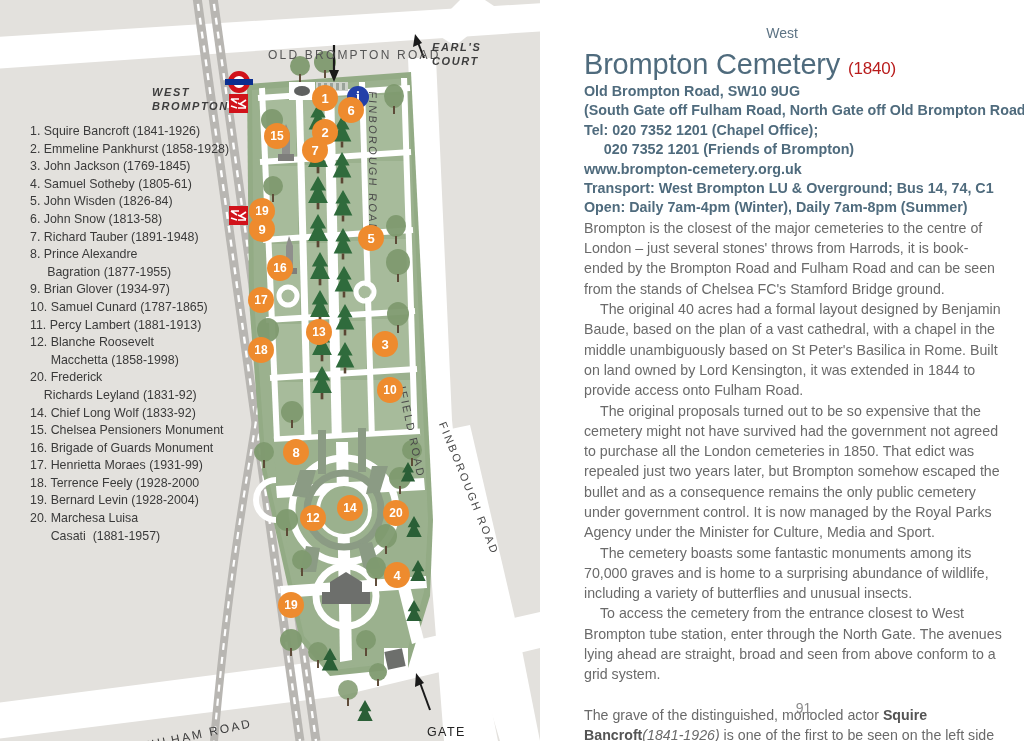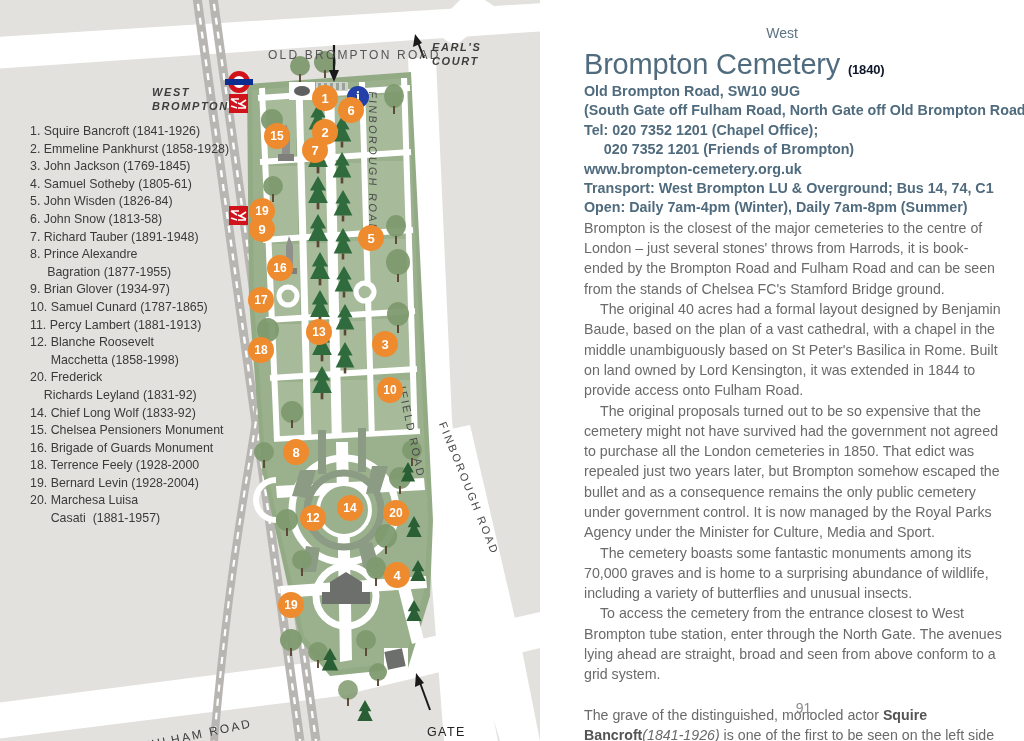--- a/index.html
+++ b/index.html
@@ -125,23 +125,22 @@
   }
   h1#title {
     margin: 0 0 1px 0;
     font-size: 29px;
     font-weight: normal;
     color: #4f6b7d;
     letter-spacing: -0.2px;
     font-family: "Liberation Sans", sans-serif;
   }
   h1#title .year {
-    font-size: 13px;
-    color: #0f172a;
-    font-weight: bold;
+    font-size: 17px;
+    color: #b91c1c;
   }
   .meta {
     font-size: 14.3px;
     line-height: 19.4px;
     color: #4f6b7d;
     font-weight: bold;
     font-family: "Liberation Sans", sans-serif;
     white-space: pre;
   }
   .body-p {
@@ -609,20 +608,21 @@
         <div class="gl-item">9. Brian Glover (1934-97)</div>
         <div class="gl-item">10. Samuel Cunard (1787-1865)</div>
         <div class="gl-item">11. Percy Lambert (1881-1913)</div>
         <div class="gl-item">12. Blanche Roosevelt</div>
         <div class="gl-item">      Macchetta (1858-1998)</div>
         <div class="gl-item">20. Frederick</div>
         <div class="gl-item">    Richards Leyland (1831-92)</div>
         <div class="gl-item">14. Chief Long Wolf (1833-92)</div>
         <div class="gl-item">15. Chelsea Pensioners Monument</div>
         <div class="gl-item">16. Brigade of Guards Monument</div>
+        <div class="gl-item">17. Henrietta Moraes (1931-99)</div>
         <div class="gl-item">18. Terrence Feely (1928-2000</div>
         <div class="gl-item">19. Bernard Levin (1928-2004)</div>
         <div class="gl-item">20. Marchesa Luisa</div>
         <div class="gl-item">      Casati  (1881-1957)</div>
       </div>
   </div>
 
   <div id="text-page">
     <div id="running-head">West</div>
 

